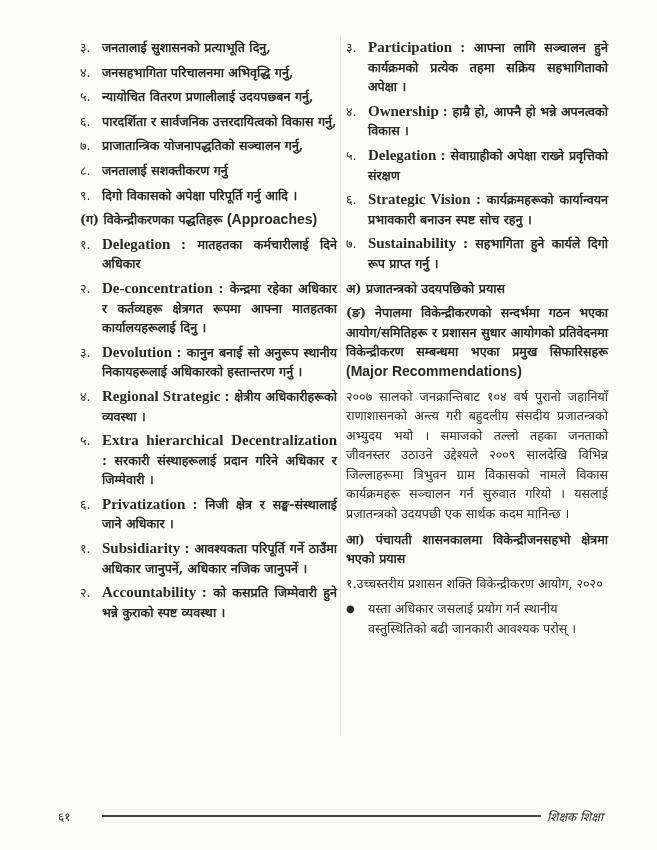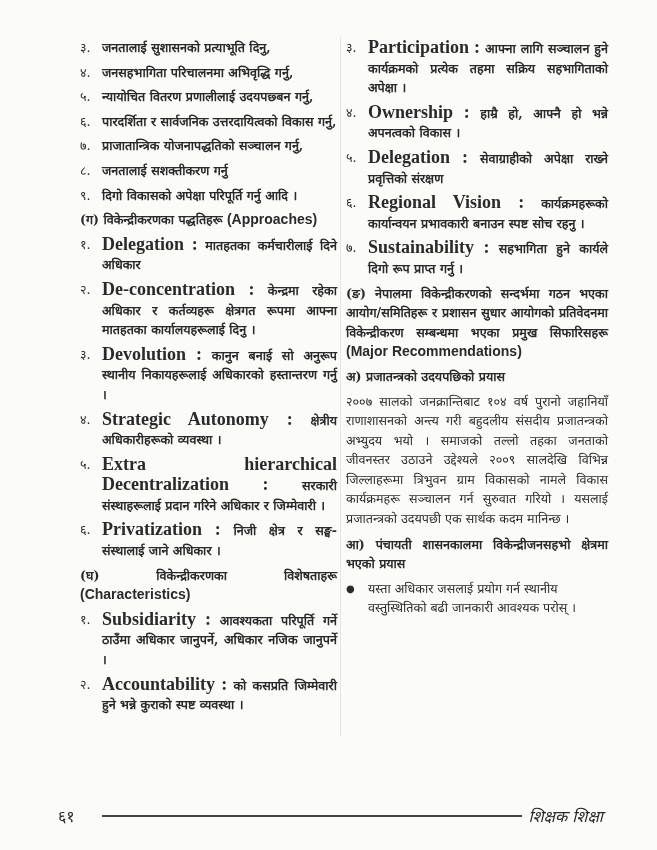--- a/index.html
+++ b/index.html
@@ -8,27 +8,27 @@
       font-family: "DejaVu Serif", "Liberation Serif", serif; color: #2a2a2a;
     }
     .page { position: absolute; left: 0; top: 0; width: 657px; height: 850px; }
     .col { position: absolute; top: 38px; font-size: 12.6px; line-height: 19.6px; }
     .col-left { left: 80px; width: 257px; }
     .col-right { left: 346px; width: 262px; }
     .divider { position: absolute; left: 340px; top: 36px; width: 1px; height: 700px; background: #e6e6e2; }
     .item { display: flex; margin-bottom: 5px; text-align: justify; }
     .item .num { width: 22px; flex: 0 0 22px; }
     .item .txt { flex: 1; font-weight: bold; }
-    .item .en { font-family: "Liberation Serif", serif; font-size: 18px; }
+    .item .en { font-family: "Liberation Serif", serif; font-size: 15px; }
     .head { font-weight: bold; margin: 4px 0 5px 0; text-align: justify; }
     .head .en { font-family: Liberation Sans, sans-serif; font-size: 14px; }
     .para { text-align: justify; margin-bottom: 6px; }
     .bullet { display: flex; margin-top: 4px; }
     .bullet .dot { width: 22px; flex: 0 0 22px; font-size: 10px; line-height: 19.6px; }
-    .footer { position: absolute; top: 806px; left: 58px; width: 545px; height: 20px; display: flex; align-items: center; font-size: 16px; }
+    .footer { position: absolute; top: 806px; left: 58px; width: 545px; height: 20px; display: flex; align-items: center; font-size: 12px; }
     .footer .pnum { width: 40px; }
     .footer .rule { flex: 1; height: 2px; background: #444; margin: 0 4px; }
     .footer .ftitle { padding-left: 2px; font-style: italic; }
   </style>
 </head>
 <body>
 
 <div class="page">
   <div class="divider"></div>
 
@@ -74,33 +74,32 @@
       <div class="item">
           <span class="num">२.</span>
           <span class="txt"><span class="en">De-concentration :</span> <span>केन्द्रमा रहेका अधिकार र कर्तव्यहरू क्षेत्रगत रूपमा आफ्ना मातहतका कार्यालयहरूलाई दिनु ।</span></span>
         </div>
       <div class="item">
           <span class="num">३.</span>
           <span class="txt"><span class="en">Devolution :</span> <span>कानुन बनाई सो अनुरूप स्थानीय निकायहरूलाई अधिकारको हस्तान्तरण गर्नु ।</span></span>
         </div>
       <div class="item">
           <span class="num">४.</span>
-          <span class="txt"><span class="en">Strategic Autonomy :</span> <span>क्षेत्रीय अधिकारीहरूको व्यवस्था ।</span></span>
+          <span class="txt"><span class="en">Regional Strategic :</span> <span>क्षेत्रीय अधिकारीहरूको व्यवस्था ।</span></span>
         </div>
       <div class="item">
           <span class="num">५.</span>
           <span class="txt"><span class="en">Extra hierarchical Decentralization :</span> <span>सरकारी संस्थाहरूलाई प्रदान गरिने अधिकार र जिम्मेवारी ।</span></span>
         </div>
       <div class="item">
           <span class="num">६.</span>
           <span class="txt"><span class="en">Privatization :</span> <span>निजी क्षेत्र र सङ्घ-संस्थालाई जाने अधिकार ।</span></span>
         </div>
     </div>
 
-    <div class="head"><span>(घ) विकेन्द्रीकरणका विशेषताहरू</span> <span class="en">(Characteristics)</span></div>
 
     <div>
       <div class="item">
           <span class="num">१.</span>
           <span class="txt"><span class="en">Subsidiarity :</span> <span>आवश्यकता परिपूर्ति गर्ने ठाउँमा अधिकार जानुपर्ने, अधिकार नजिक जानुपर्ने ।</span></span>
         </div>
       <div class="item">
           <span class="num">२.</span>
           <span class="txt"><span class="en">Accountability :</span> <span>को कसप्रति जिम्मेवारी हुने भन्ने कुराको स्पष्ट व्यवस्था ।</span></span>
         </div>
@@ -116,34 +115,35 @@
       <div class="item">
           <span class="num">४.</span>
           <span class="txt"><span class="en">Ownership :</span> <span>हाम्रै हो, आफ्नै हो भन्ने अपनत्वको विकास ।</span></span>
         </div>
       <div class="item">
           <span class="num">५.</span>
           <span class="txt"><span class="en">Delegation :</span> <span>सेवाग्राहीको अपेक्षा राख्ने प्रवृत्तिको संरक्षण</span></span>
         </div>
       <div class="item">
           <span class="num">६.</span>
-          <span class="txt"><span class="en">Regional Vision :</span> <span>कार्यक्रमहरूको कार्यान्वयन प्रभावकारी बनाउन स्पष्ट सोच रहनु ।</span></span>
+          <span class="txt"><span class="en">Strategic Vision :</span> <span>कार्यक्रमहरूको कार्यान्वयन प्रभावकारी बनाउन स्पष्ट सोच रहनु ।</span></span>
         </div>
       <div class="item">
           <span class="num">७.</span>
           <span class="txt"><span class="en">Sustainability :</span> <span>सहभागिता हुने कार्यले दिगो रूप प्राप्त गर्नु ।</span></span>
         </div>
     </div>
 
+    <div class="head">अ) प्रजातन्त्रको उदयपछिको प्रयास</div>
+
     <div class="head"><span>(ङ) नेपालमा विकेन्द्रीकरणको सन्दर्भमा गठन भएका आयोग/समितिहरू र प्रशासन सुधार आयोगको प्रतिवेदनमा विकेन्द्रीकरण सम्बन्धमा भएका प्रमुख सिफारिसहरू</span> <span class="en">(Major Recommendations)</span></div>
-
-    <div class="head">अ) प्रजातन्त्रको उदयपछिको प्रयास</div>
     <div class="para">२००७ सालको जनक्रान्तिबाट १०४ वर्ष पुरानो जहानियाँ राणाशासनको अन्त्य गरी बहुदलीय संसदीय प्रजातन्त्रको अभ्युदय भयो । समाजको तल्लो तहका जनताको जीवनस्तर उठाउने उद्देश्यले २००९ सालदेखि विभिन्न जिल्लाहरूमा त्रिभुवन ग्राम विकासको नामले विकास कार्यक्रमहरू सञ्चालन गर्न सुरुवात गरियो । यसलाई प्रजातन्त्रको उदयपछी एक सार्थक कदम मानिन्छ ।</div>
 
     <div class="head">आ) पंचायती शासनकालमा विकेन्द्रीजनसहभो क्षेत्रमा भएको प्रयास</div>
+    <div class="para">१.उच्चस्तरीय प्रशासन शक्ति विकेन्द्रीकरण आयोग, २०२०</div>
 
     <div class="bullet">
       <span class="dot">●</span>
       <span class="txt">यस्ता अधिकार जसलाई प्रयोग गर्न स्थानीय वस्तुस्थितिको बढी जानकारी आवश्यक परोस् ।</span>
     </div>
   </div>
 
   <div class="footer">
     <span class="pnum">६१</span>
     <span class="rule"></span>

